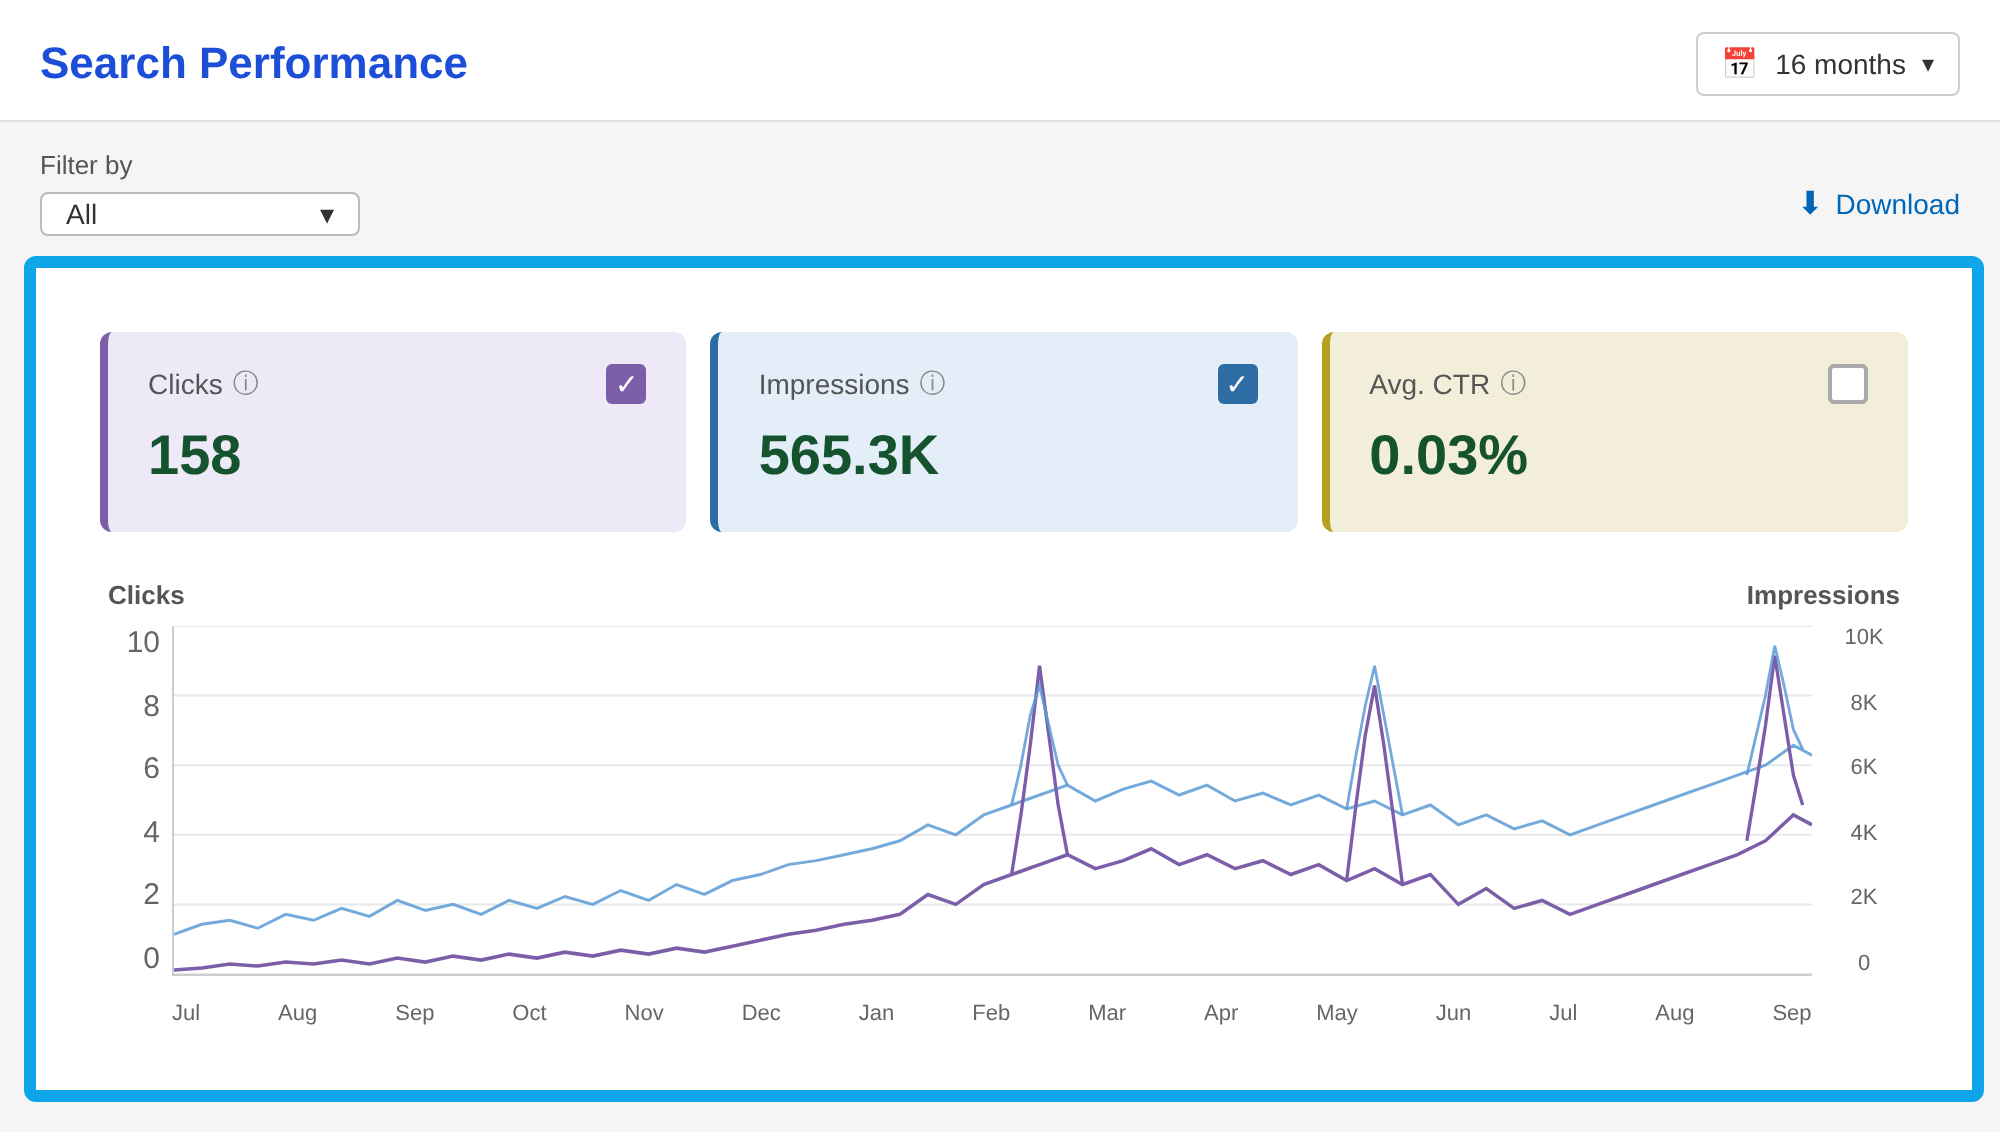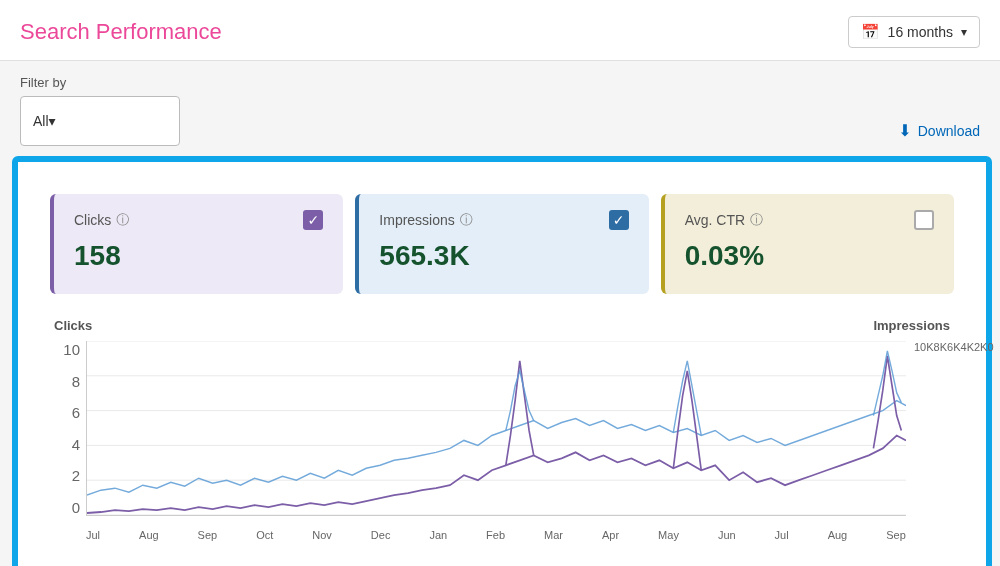--- a/index.html
+++ b/index.html
@@ -16,22 +16,22 @@
       display: flex;
       align-items: center;
       justify-content: space-between;
       padding: 16px 20px 12px 20px;
       background: #fff;
       border-bottom: 1px solid #e0e0e0;
     }
 
     .page-title {
       font-size: 22px;
-      font-weight: 400;
-      color: #ec4899;
+      font-weight: 700;
+      color: #1d4ed8;
     }
 
     .period-selector {
       display: flex;
       align-items: center;
       border: 1px solid #ccc;
       border-radius: 4px;
       padding: 6px 12px;
       background: #fff;
       cursor: pointer;
@@ -57,25 +57,25 @@
     .filter-label {
       font-size: 13px;
       color: #555;
     }
 
     .filter-dropdown {
       display: flex;
       align-items: center;
       border: 1px solid #bbb;
       border-radius: 4px;
-      padding: 16px 12px;
+      padding: 2px 12px;
       background: #fff;
       width: 160px;
       cursor: pointer;
-      justify-content: flex-start;
+      justify-content: space-between;
       font-size: 14px;
     }
 
     .download-btn {
       display: flex;
       align-items: center;
       gap: 6px;
       font-size: 14px;
       color: #0067b8;
       cursor: pointer;
@@ -206,23 +206,23 @@
       padding-right: 4px;
     }
 
     .y-axis-right {
       position: absolute;
       right: 0;
       top: 0;
       bottom: 25px;
       width: 40px;
       display: flex;
-      flex-direction: row;
-      justify-content: space-between;
-      align-items: flex-start;
+      flex-direction: column;
+      justify-content: space-between;
+      align-items: center;
       font-size: 11px;
       color: #666;
       padding-left: 4px;
     }
 
     .chart-plot {
       position: absolute;
       left: 32px;
       right: 44px;
       top: 0;

